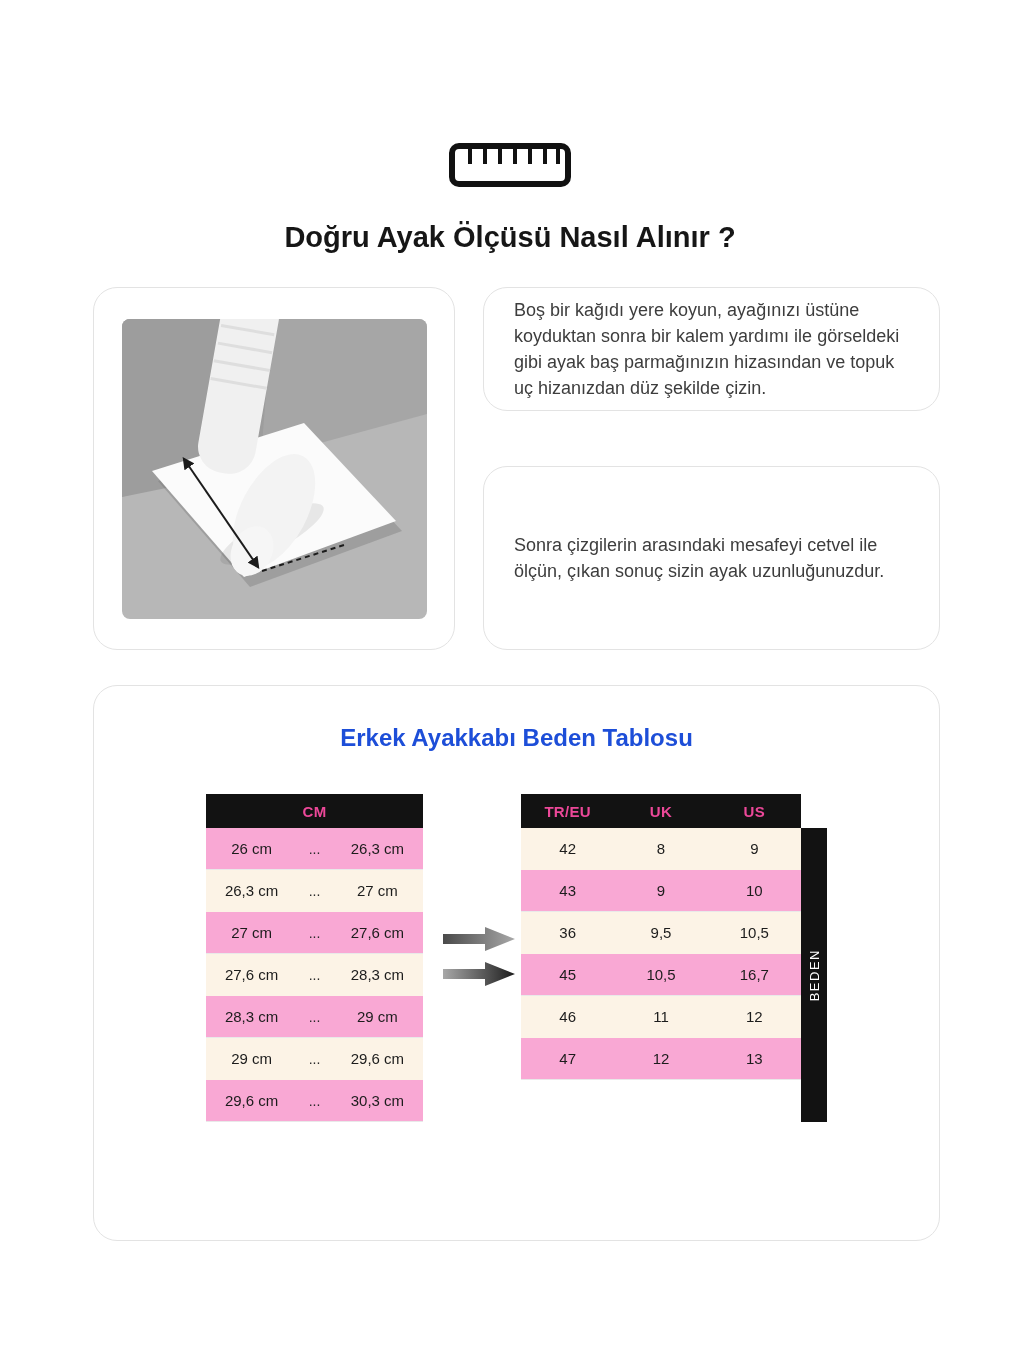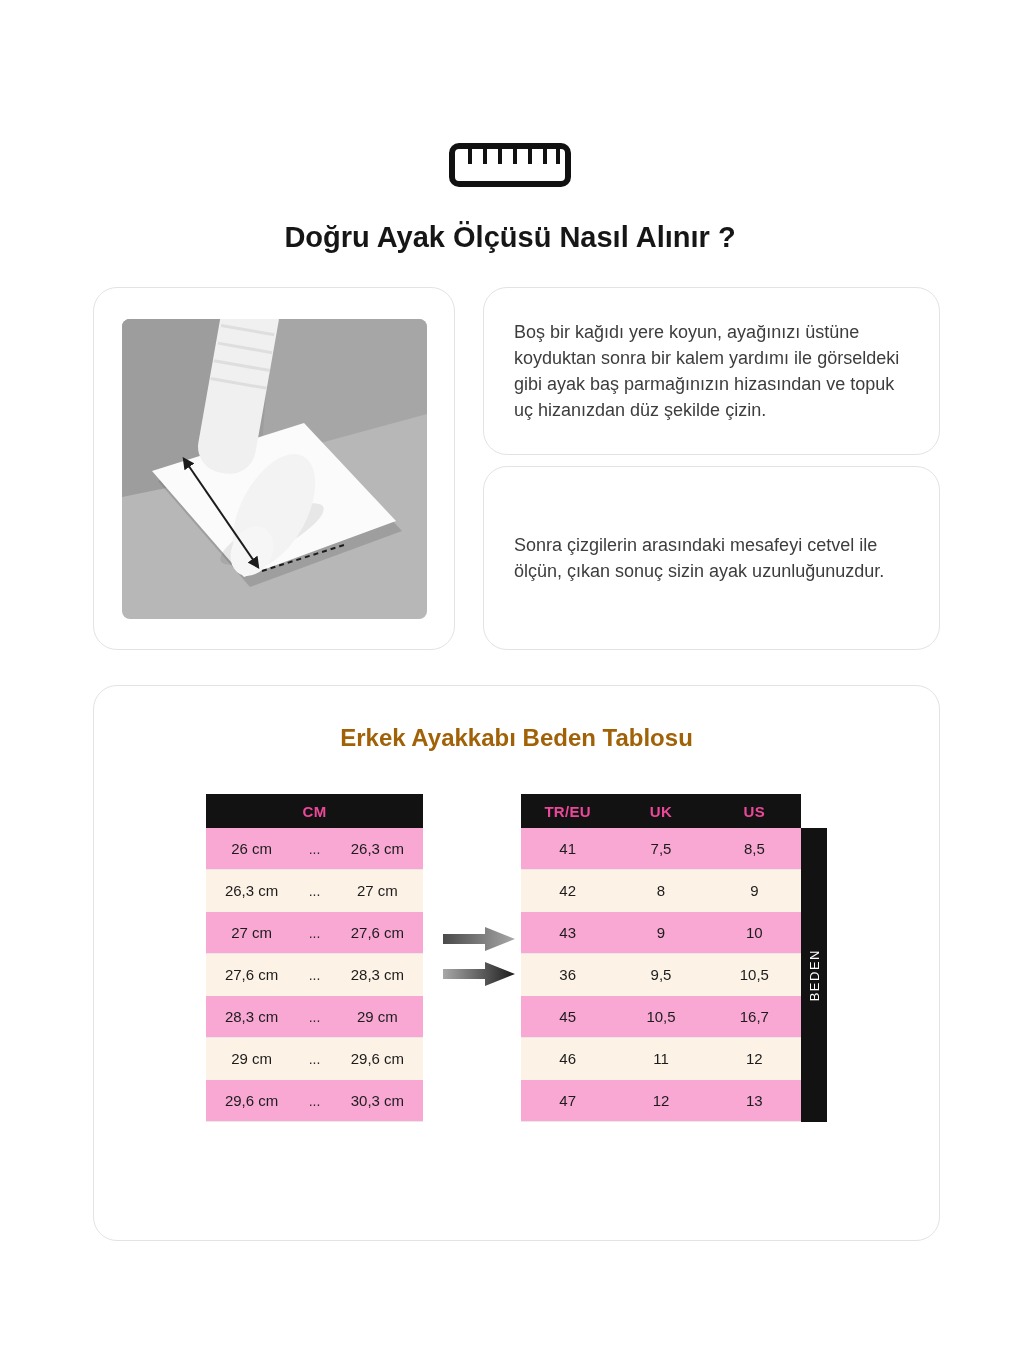--- a/index.html
+++ b/index.html
@@ -13,29 +13,29 @@
   .page-title { position:absolute; top:221px; left:0; width:100%;
     text-align:center; font-size:29px; font-weight:bold; margin:0; color:#161616; }
 
   .card { position:absolute; background:#fff; border:1px solid #e3e3e3;
     border-radius:24px; box-sizing:border-box; }
 
   .photo-card { left:93px; top:287px; width:362px; height:363px;
     display:flex; align-items:center; justify-content:center; }
   .photo { width:305px; height:300px; border-radius:8px; overflow:hidden; }
 
-  .info-1 { left:483px; top:287px; width:457px; height:168px;
+  .info-1 { left:483px; top:287px; width:457px; height:124px;
     display:flex; align-items:center; padding:0 30px; }
   .info-2 { left:483px; top:466px; width:457px; height:184px;
     display:flex; align-items:center; padding:0 30px; }
   .instruction { margin:0; font-size:18px; line-height:26px; color:#3d3d3d; }
 
   .chart-card { left:93px; top:685px; width:847px; height:556px; }
   .chart-title { text-align:center; margin:38px 0 0 0; font-size:24px;
-    font-weight:bold; color:#a16207; }
+    font-weight:bold; color:#1d4ed8; }
 
   .cm-table  { position:absolute; left:112px; top:108px; width:217px; }
   .size-table{ position:absolute; left:427px; top:108px; width:280px; }
 
   .t-header { height:34px; background:#121212; color:#ec4899; font-size:15px;
     display:flex; align-items:center; justify-content:center; letter-spacing:.3px;font-weight:bold; }
   .t-header.grid3 { display:grid; grid-template-columns:1fr 1fr 1fr;
     align-items:center; text-align:center; }
 
   .t-row { height:42px; display:grid; align-items:center; text-align:center;
@@ -177,25 +177,20 @@
       </svg>
     </div>
 
     <div class="size-table">
       <div class="t-header grid3">
         <span>TR/EU</span>
         <span>UK</span>
         <span>US</span>
       </div>
 
-      <div class="t-row">
-        <span>41</span>
-        <span>7,5</span>
-        <span>8,5</span>
-      </div>
       <div class="t-row stripe">
         <span>42</span>
         <span>8</span>
         <span>9</span>
       </div>
       <div class="t-row">
         <span>43</span>
         <span>9</span>
         <span>10</span>
       </div>

